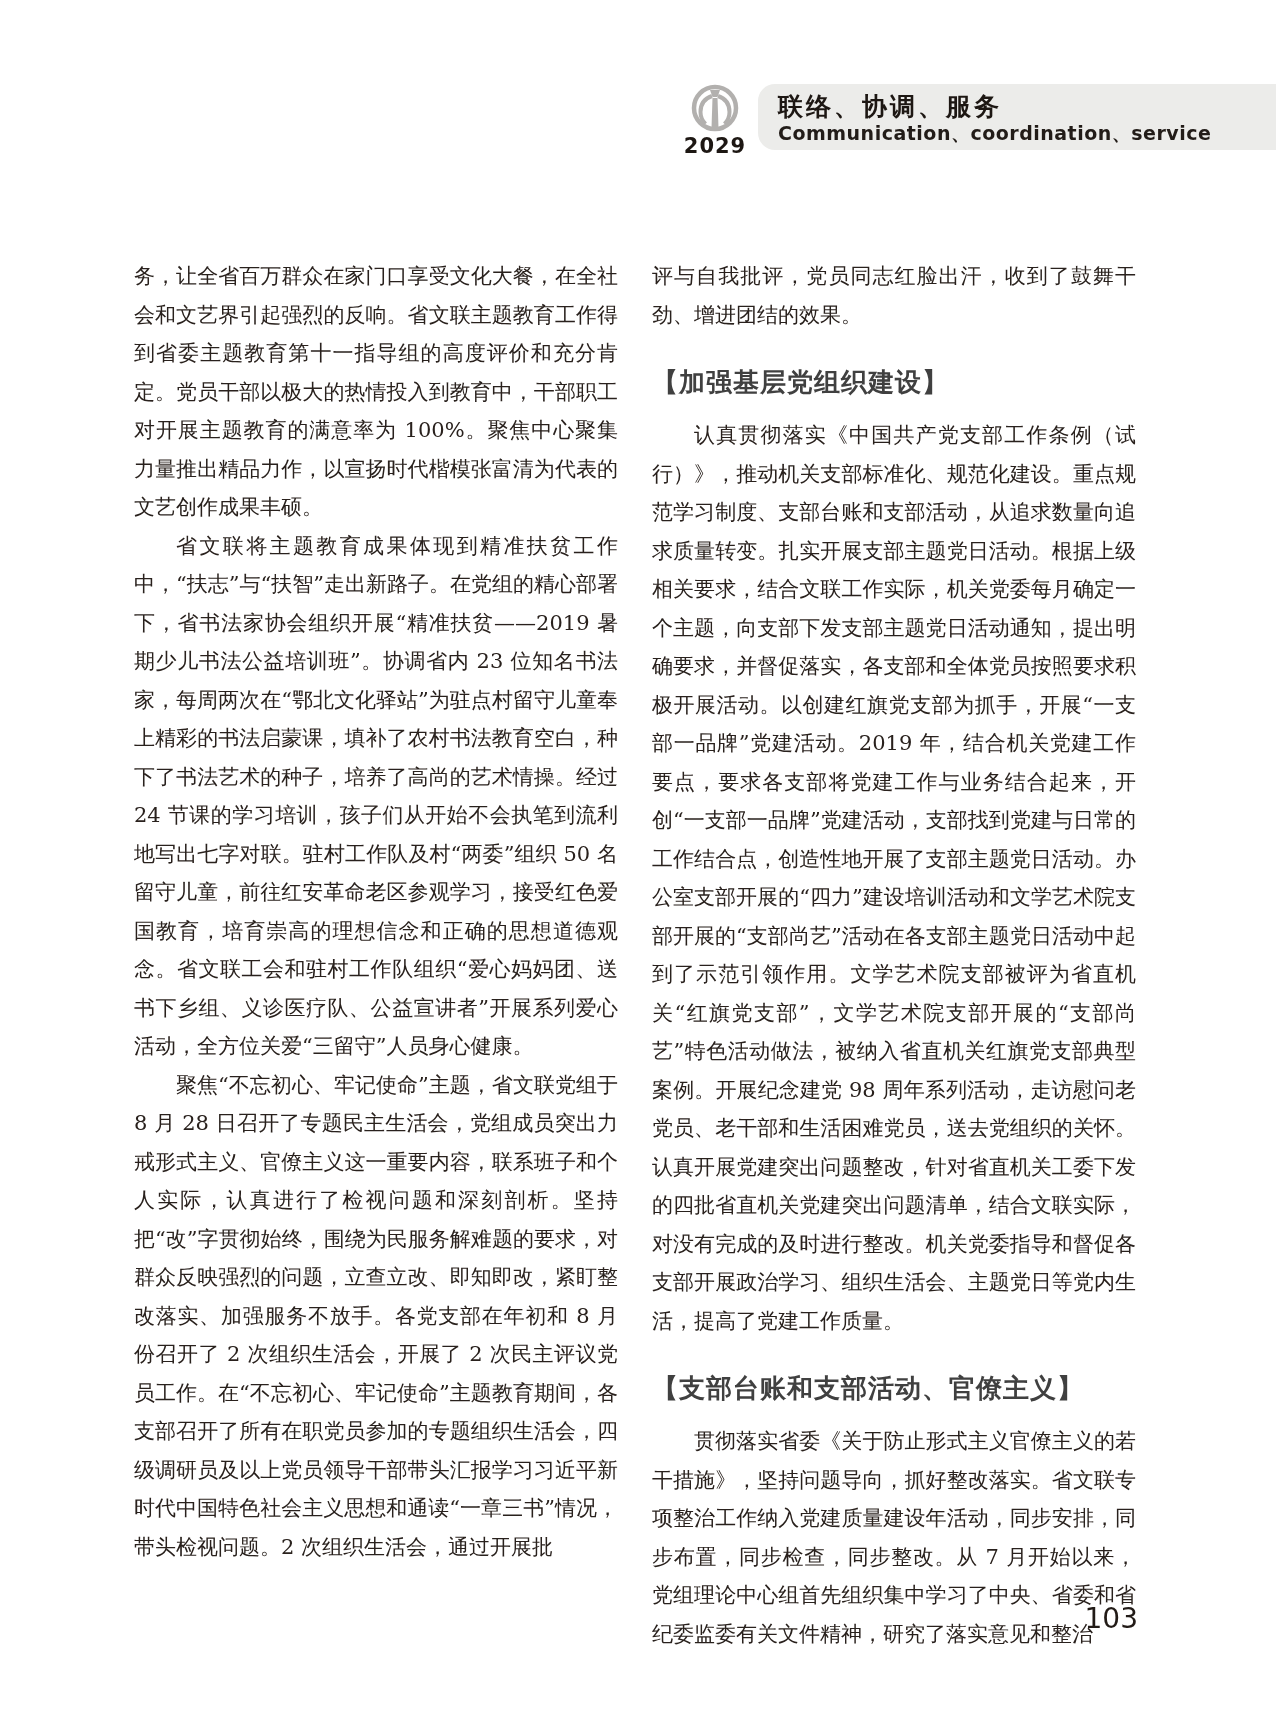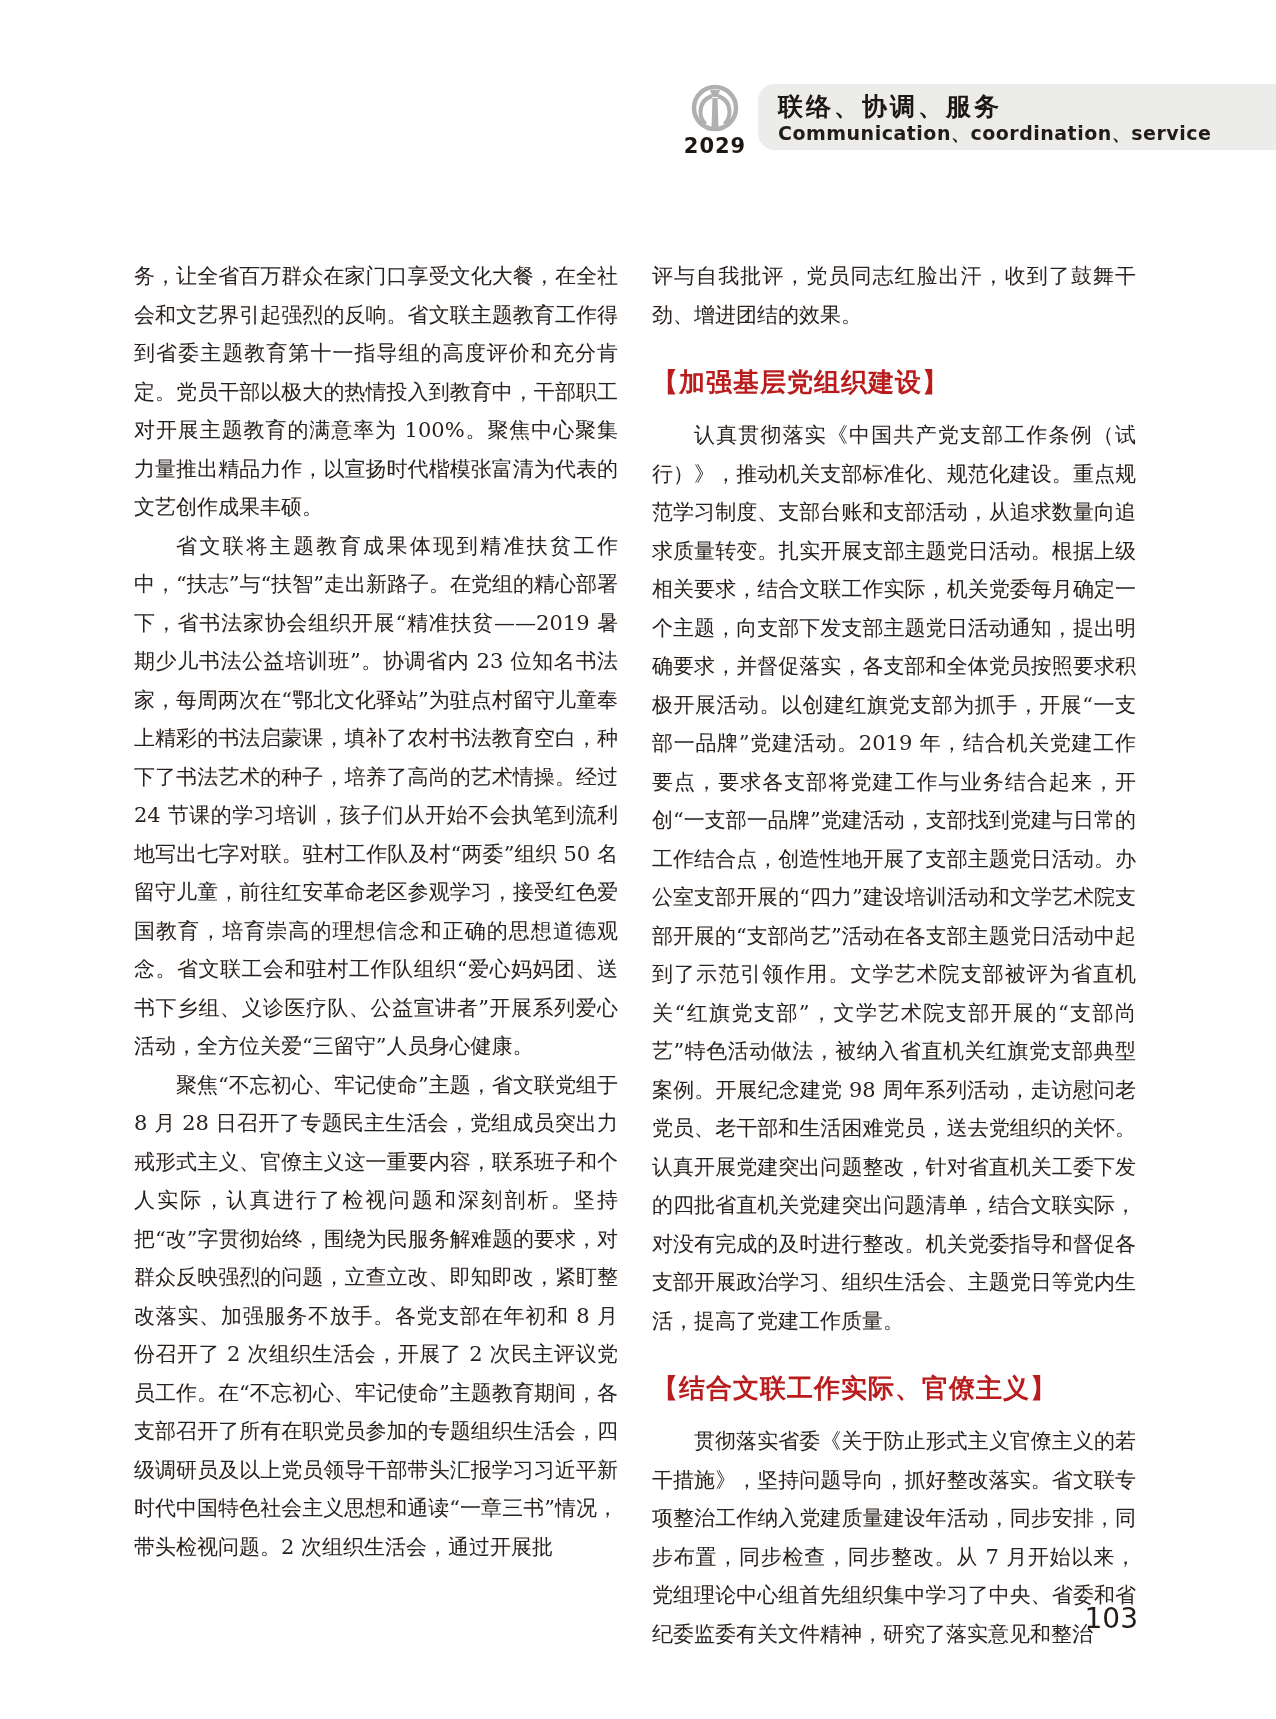--- a/index.html
+++ b/index.html
@@ -82,21 +82,21 @@
     letter-spacing: 0;
   }
   .body-text.indent { text-indent: 2em; }
 
   .section-heading {
     margin: 26px 0 12px 0;
     font-family: "DejaVu Sans", "Liberation Sans", sans-serif;
     font-weight: 700;
     font-size: 26px;
     line-height: 44px;
-    color: #b91c1c;
+    color: #404040;
     letter-spacing: 1px;
   }
 
   
   .page-number {
     position: absolute;
     left: 996px;
     top: 1602px;
     width: 142px;
     text-align: right;
@@ -130,19 +130,19 @@
   <section class="col col-left">
     <p class="body-text">务，让全省百万群众在家门口享受文化大餐，在全社会和文艺界引起强烈的反响。省文联主题教育工作得到省委主题教育第十一指导组的高度评价和充分肯定。党员干部以极大的热情投入到教育中，干部职工对开展主题教育的满意率为 100%。聚焦中心聚集力量推出精品力作，以宣扬时代楷模张富清为代表的文艺创作成果丰硕。</p>
     <p class="body-text indent">省文联将主题教育成果体现到精准扶贫工作中，“扶志”与“扶智”走出新路子。在党组的精心部署下，省书法家协会组织开展“精准扶贫——2019 暑期少儿书法公益培训班”。协调省内 23 位知名书法家，每周两次在“鄂北文化驿站”为驻点村留守儿童奉上精彩的书法启蒙课，填补了农村书法教育空白，种下了书法艺术的种子，培养了高尚的艺术情操。经过 24 节课的学习培训，孩子们从开始不会执笔到流利地写出七字对联。驻村工作队及村“两委”组织 50 名留守儿童，前往红安革命老区参观学习，接受红色爱国教育，培育崇高的理想信念和正确的思想道德观念。省文联工会和驻村工作队组织“爱心妈妈团、送书下乡组、义诊医疗队、公益宣讲者”开展系列爱心活动，全方位关爱“三留守”人员身心健康。</p>
     <p class="body-text indent">聚焦“不忘初心、牢记使命”主题，省文联党组于 8 月 28 日召开了专题民主生活会，党组成员突出力戒形式主义、官僚主义这一重要内容，联系班子和个人实际，认真进行了检视问题和深刻剖析。坚持把“改”字贯彻始终，围绕为民服务解难题的要求，对群众反映强烈的问题，立查立改、即知即改，紧盯整改落实、加强服务不放手。各党支部在年初和 8 月份召开了 2 次组织生活会，开展了 2 次民主评议党员工作。在“不忘初心、牢记使命”主题教育期间，各支部召开了所有在职党员参加的专题组织生活会，四级调研员及以上党员领导干部带头汇报学习习近平新时代中国特色社会主义思想和通读“一章三书”情况，带头检视问题。2 次组织生活会，通过开展批</p>
   </section>
 
   <section class="col col-right">
     <p class="body-text">评与自我批评，党员同志红脸出汗，收到了鼓舞干劲、增进团结的效果。</p>
     <h2 class="section-heading">【加强基层党组织建设】</h2>
     <p class="body-text indent">认真贯彻落实《中国共产党支部工作条例（试行）》，推动机关支部标准化、规范化建设。重点规范学习制度、支部台账和支部活动，从追求数量向追求质量转变。扎实开展支部主题党日活动。根据上级相关要求，结合文联工作实际，机关党委每月确定一个主题，向支部下发支部主题党日活动通知，提出明确要求，并督促落实，各支部和全体党员按照要求积极开展活动。以创建红旗党支部为抓手，开展“一支部一品牌”党建活动。2019 年，结合机关党建工作要点，要求各支部将党建工作与业务结合起来，开创“一支部一品牌”党建活动，支部找到党建与日常的工作结合点，创造性地开展了支部主题党日活动。办公室支部开展的“四力”建设培训活动和文学艺术院支部开展的“支部尚艺”活动在各支部主题党日活动中起到了示范引领作用。文学艺术院支部被评为省直机关“红旗党支部”，文学艺术院支部开展的“支部尚艺”特色活动做法，被纳入省直机关红旗党支部典型案例。开展纪念建党 98 周年系列活动，走访慰问老党员、老干部和生活困难党员，送去党组织的关怀。认真开展党建突出问题整改，针对省直机关工委下发的四批省直机关党建突出问题清单，结合文联实际，对没有完成的及时进行整改。机关党委指导和督促各支部开展政治学习、组织生活会、主题党日等党内生活，提高了党建工作质量。</p>
-    <h2 class="section-heading">【结合文联工作实际、官僚主义】</h2>
+    <h2 class="section-heading">【支部台账和支部活动、官僚主义】</h2>
     <p class="body-text indent">贯彻落实省委《关于防止形式主义官僚主义的若干措施》，坚持问题导向，抓好整改落实。省文联专项整治工作纳入党建质量建设年活动，同步安排，同步布置，同步检查，同步整改。从 7 月开始以来，党组理论中心组首先组织集中学习了中央、省委和省纪委监委有关文件精神，研究了落实意见和整治</p>
   </section>
 
   <div class="page-number">103</div>
 
 </div>
 
 </body></html>

